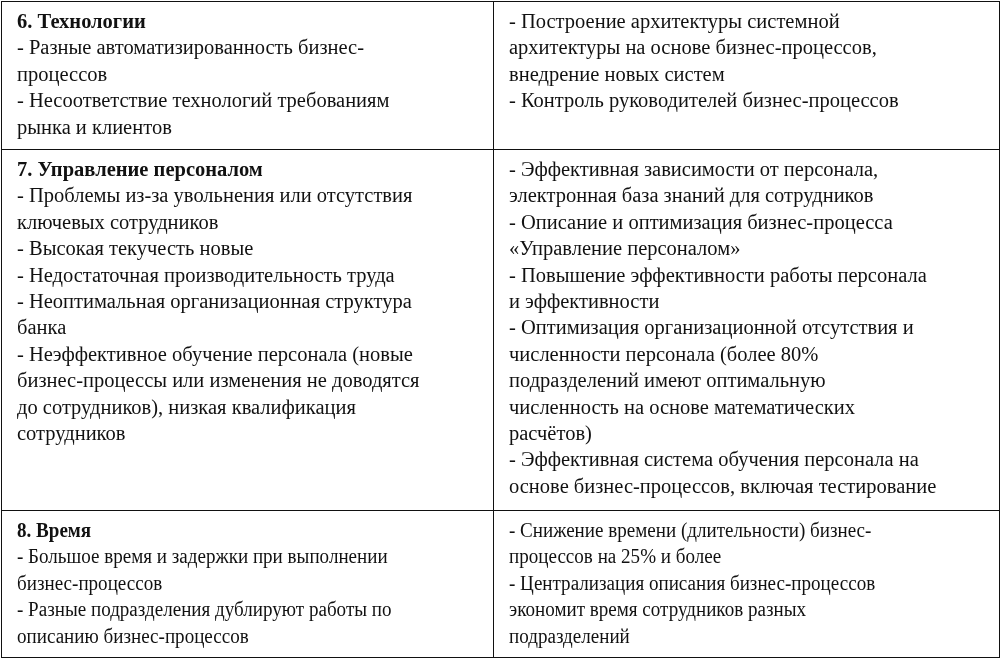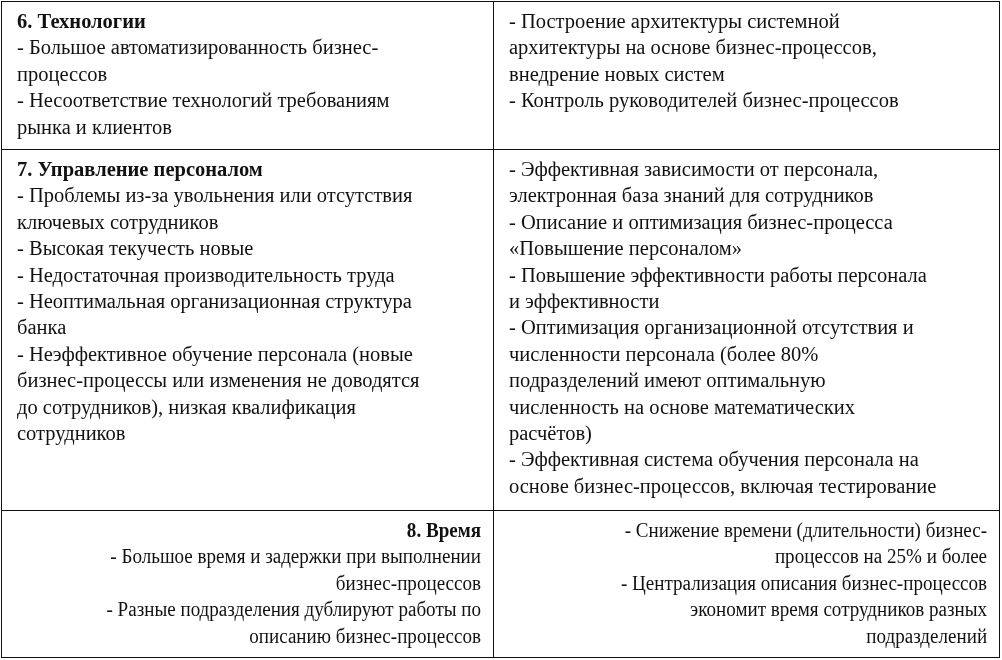--- a/index.html
+++ b/index.html
@@ -17,40 +17,40 @@
   .doc-table td {
     border: 1.5px solid #111111;
     vertical-align: top;
     padding: 6px 14px 0 15px;
     overflow: hidden;
   }
   .doc-table col.c-left { width: 492px; }
   .doc-table col.c-right { width: 506px; }
   .row-1 { height: 148px; }
   .row-2 { height: 361px; }
-  .row-3 { height: 147px; text-align: right; }
+  .row-3 { height: 147px; }
   .heading { font-weight: bold; display: block; }
   .line { display: block; white-space: nowrap; }
   .row-3 td { font-size: 20.5px; }
   .row-3 .narrow { display:block; transform: scaleX(0.93); transform-origin: left top; width: 108%; }
 </style>
 </head>
 <body>
 
 <table class="doc-table">
   <colgroup>
     <col class="c-left">
     <col class="c-right">
   </colgroup>
   <tbody>
 
     <tr class="row-1">
       <td>
         <span class="heading">6. Технологии</span>
-        <span class="line">- Большое автоматизированность бизнес-</span>
+        <span class="line">- Разные автоматизированность бизнес-</span>
         <span class="line">процессов</span>
         <span class="line">- Несоответствие технологий требованиям</span>
         <span class="line">рынка и клиентов</span>
       </td>
       <td>
         <span class="line">- Построение архитектуры системной</span>
         <span class="line">архитектуры на основе бизнес-процессов,</span>
         <span class="line">внедрение новых систем</span>
         <span class="line">- Контроль руководителей бизнес-процессов</span>
       </td>
@@ -67,21 +67,21 @@
         <span class="line">банка</span>
         <span class="line">- Неэффективное обучение персонала (новые</span>
         <span class="line">бизнес-процессы или изменения не доводятся</span>
         <span class="line">до сотрудников), низкая квалификация</span>
         <span class="line">сотрудников</span>
       </td>
       <td>
         <span class="line">- Эффективная зависимости от персонала,</span>
         <span class="line">электронная база знаний для сотрудников</span>
         <span class="line">- Описание и оптимизация бизнес-процесса</span>
-        <span class="line">«Повышение персоналом»</span>
+        <span class="line">«Управление персоналом»</span>
         <span class="line">- Повышение эффективности работы персонала</span>
         <span class="line">и эффективности</span>
         <span class="line">- Оптимизация организационной отсутствия и</span>
         <span class="line">численности персонала (более 80%</span>
         <span class="line">подразделений имеют оптимальную</span>
         <span class="line">численность на основе математических</span>
         <span class="line">расчётов)</span>
         <span class="line">- Эффективная система обучения персонала на</span>
         <span class="line">основе бизнес-процессов, включая тестирование</span>
       </td>

